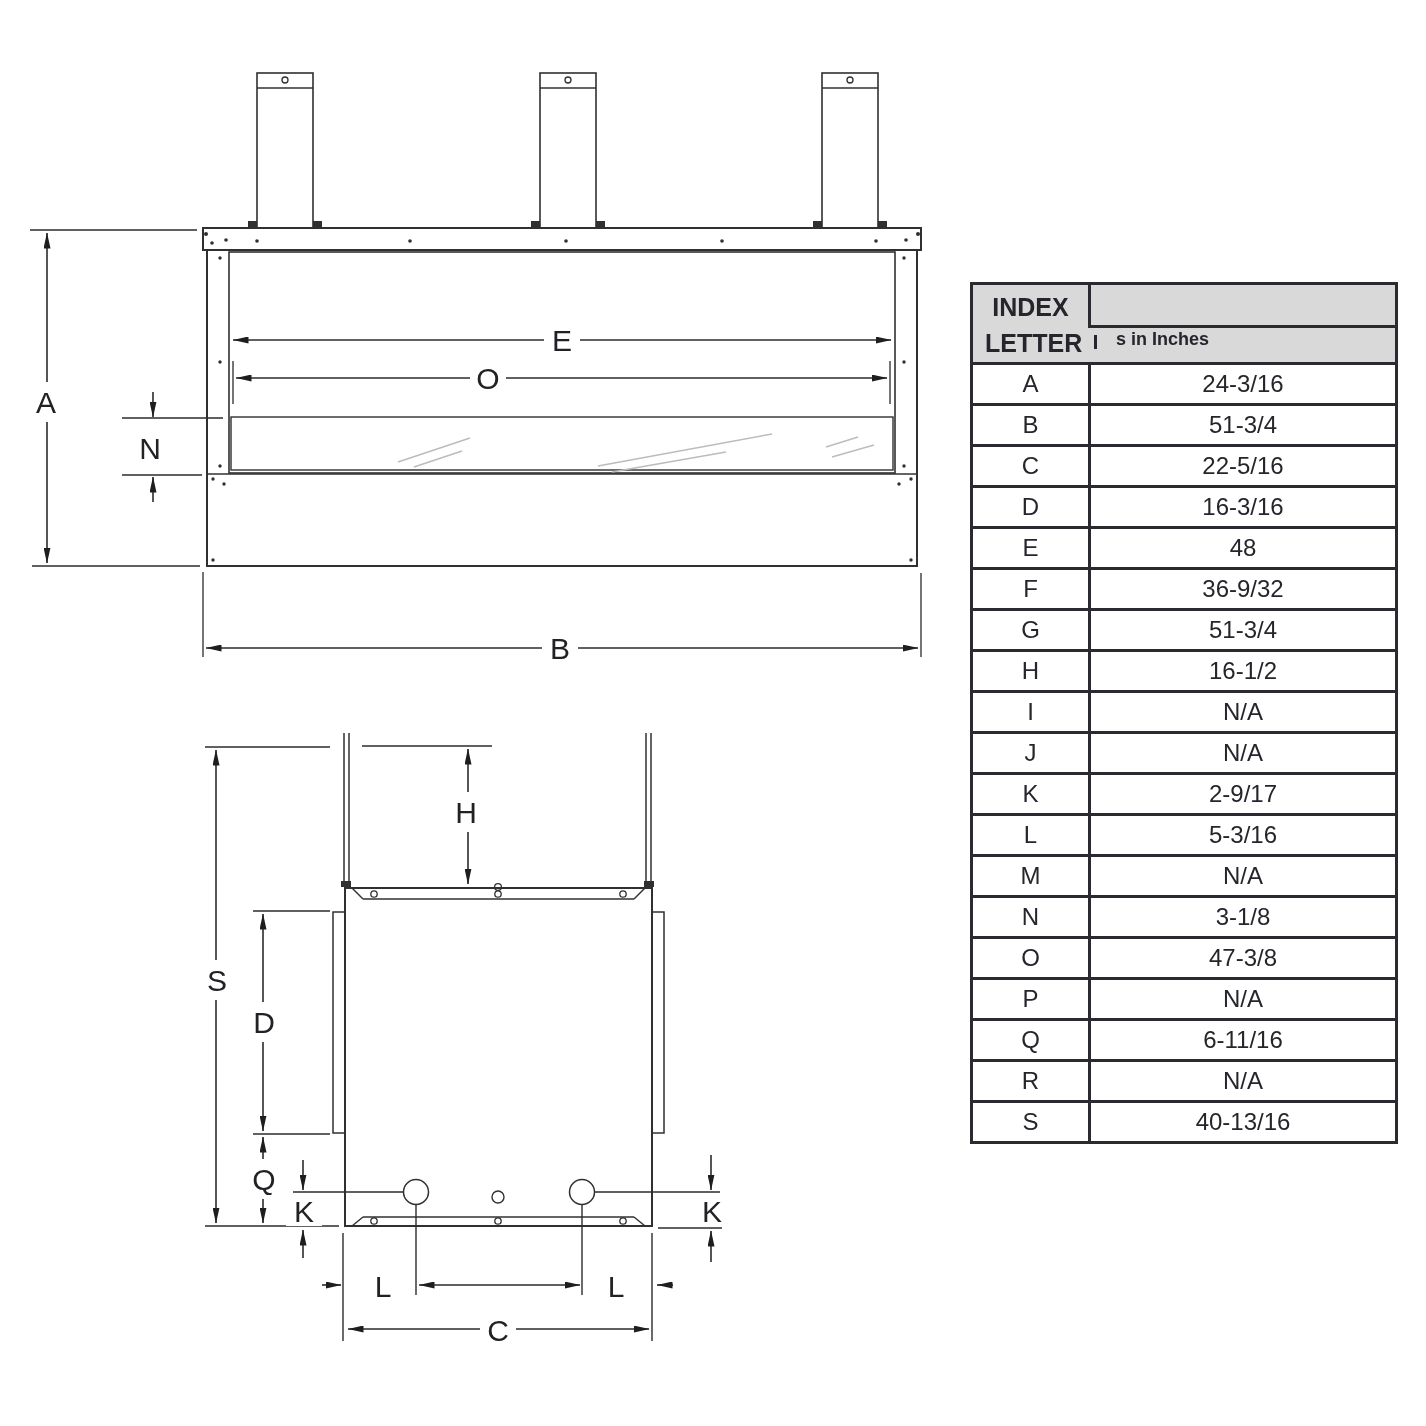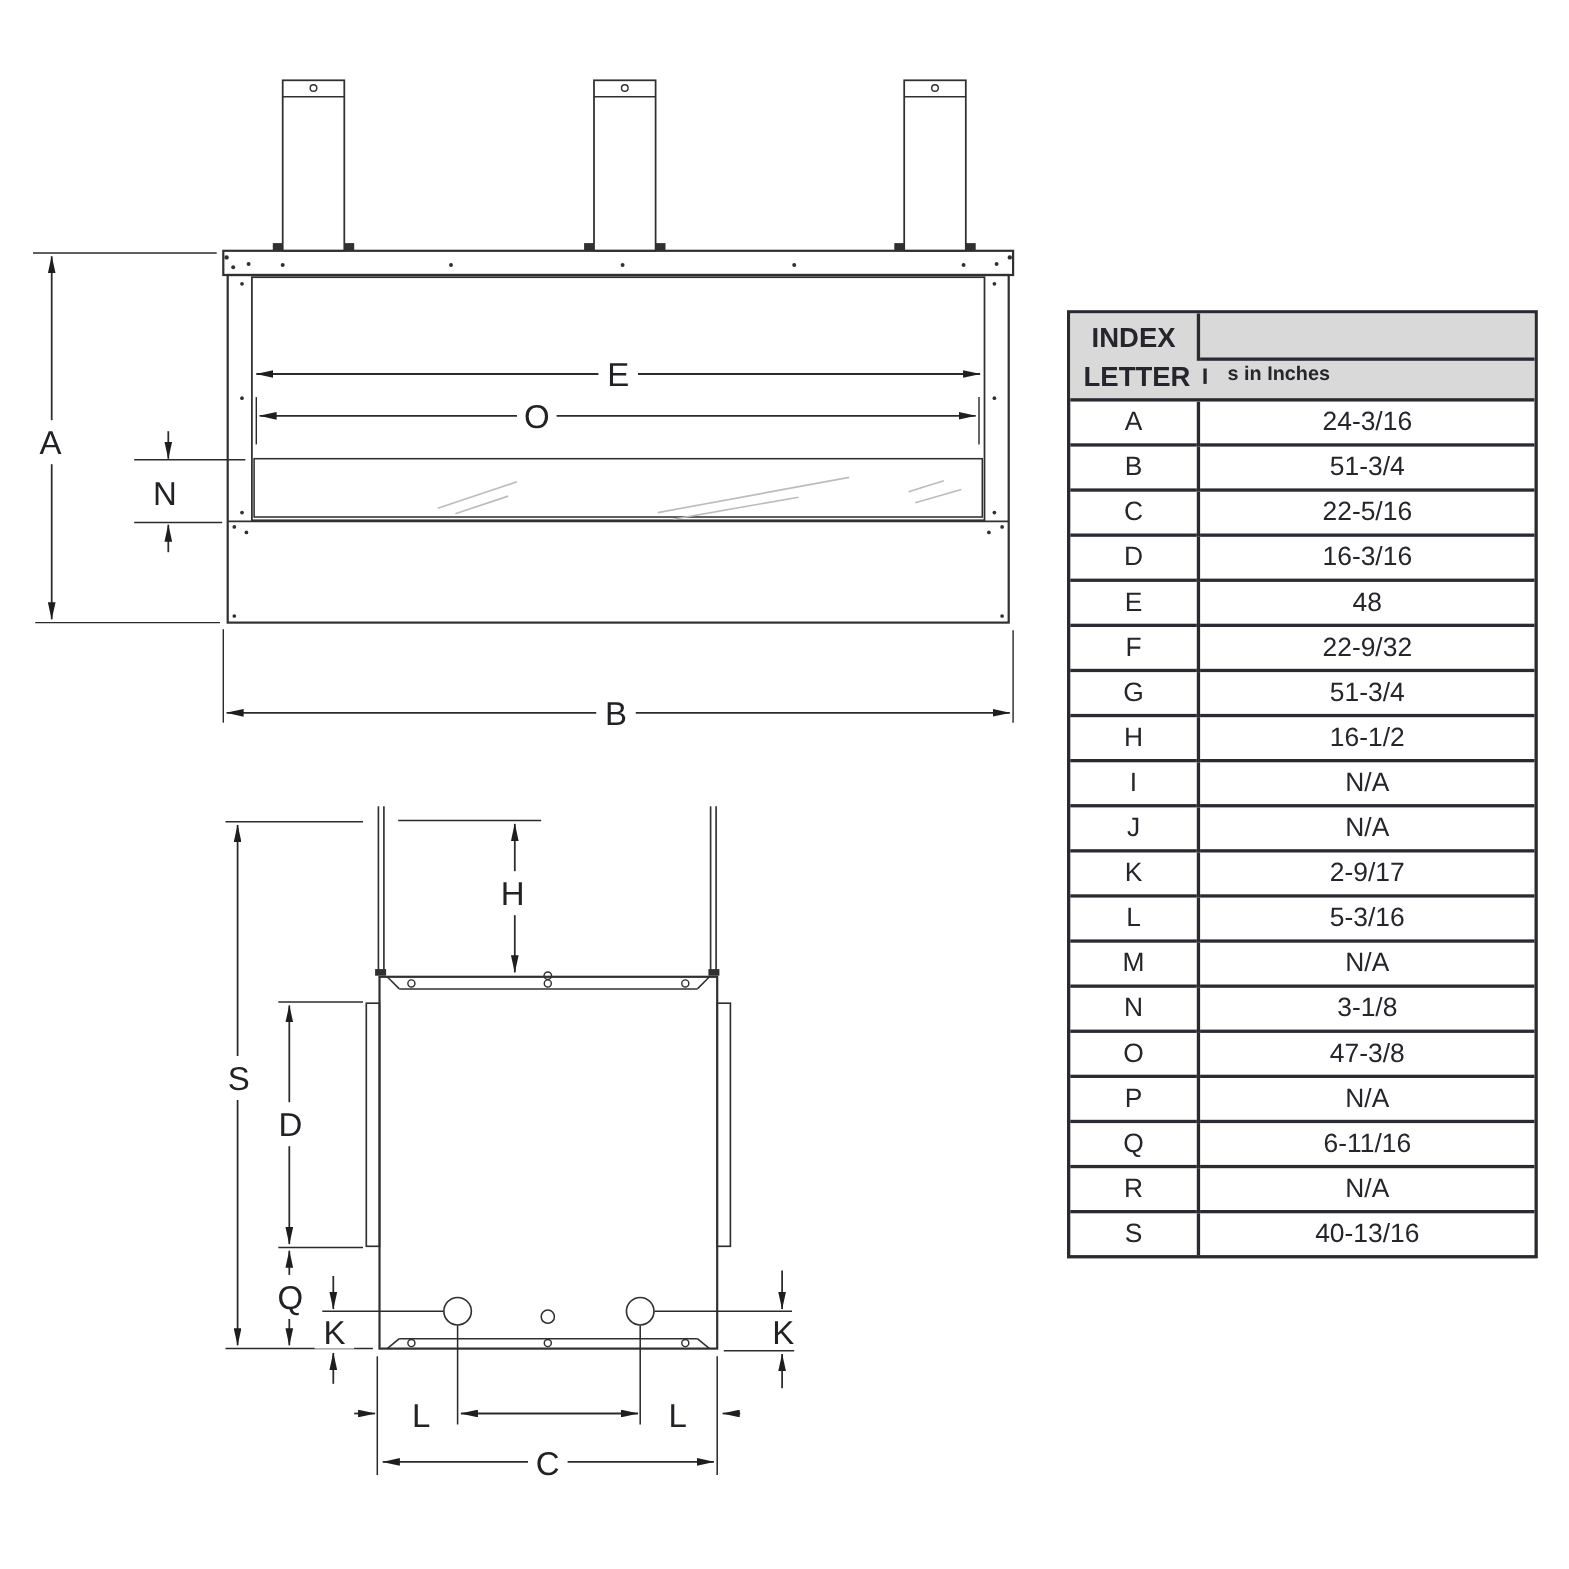--- a/index.html
+++ b/index.html
@@ -268,21 +268,21 @@
           <tr>
             <td class="col-letter">D</td>
             <td>16-3/16</td>
           </tr>
           <tr>
             <td class="col-letter">E</td>
             <td>48</td>
           </tr>
           <tr>
             <td class="col-letter">F</td>
-            <td>22-9/32</td>
+            <td>36-9/32</td>
           </tr>
           <tr>
             <td class="col-letter">G</td>
             <td>51-3/4</td>
           </tr>
           <tr>
             <td class="col-letter">H</td>
             <td>16-1/2</td>
           </tr>
           <tr>

